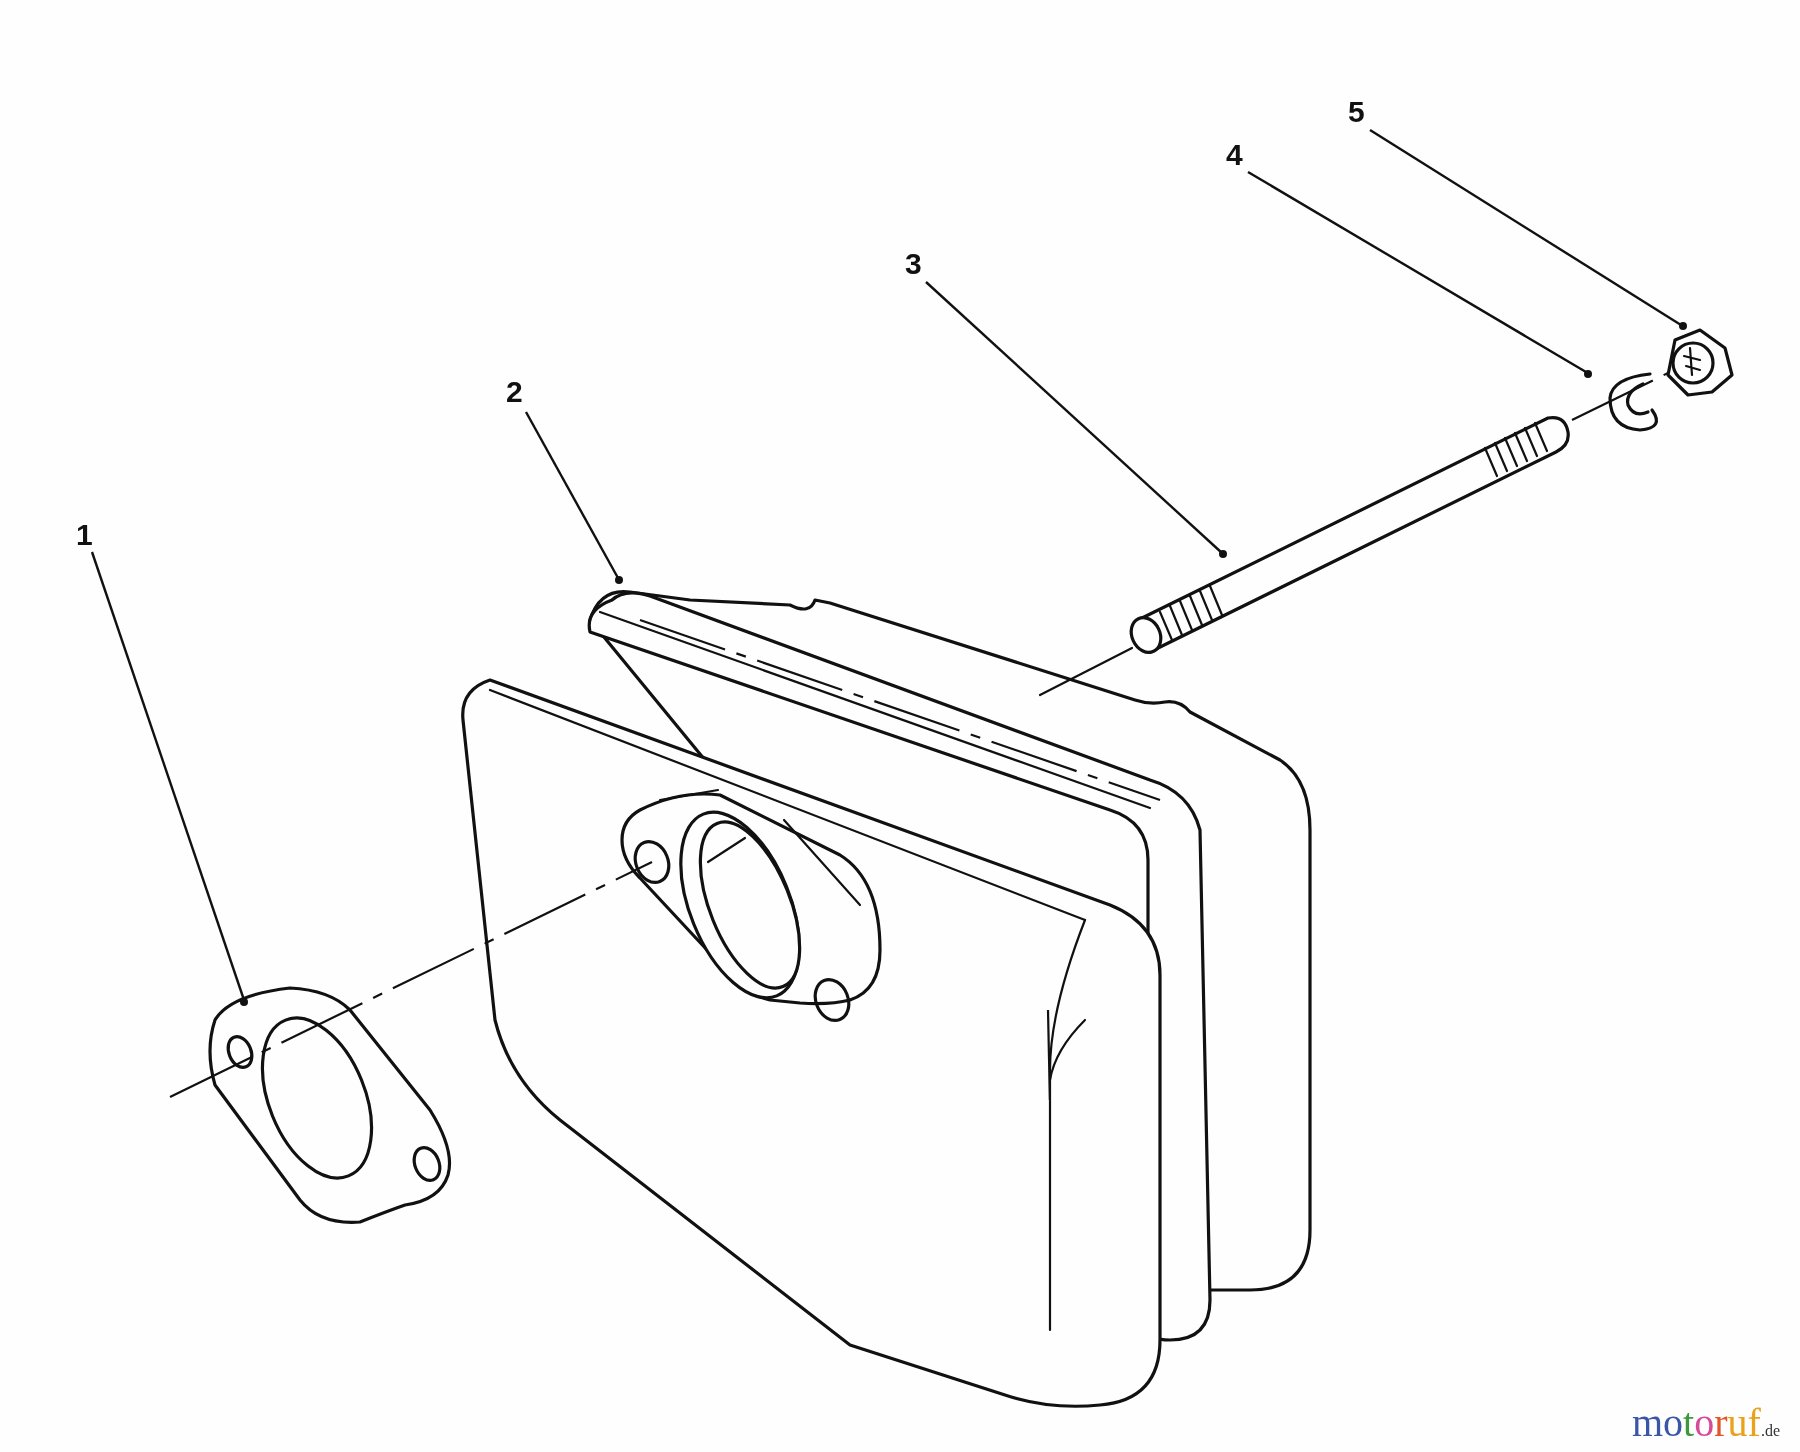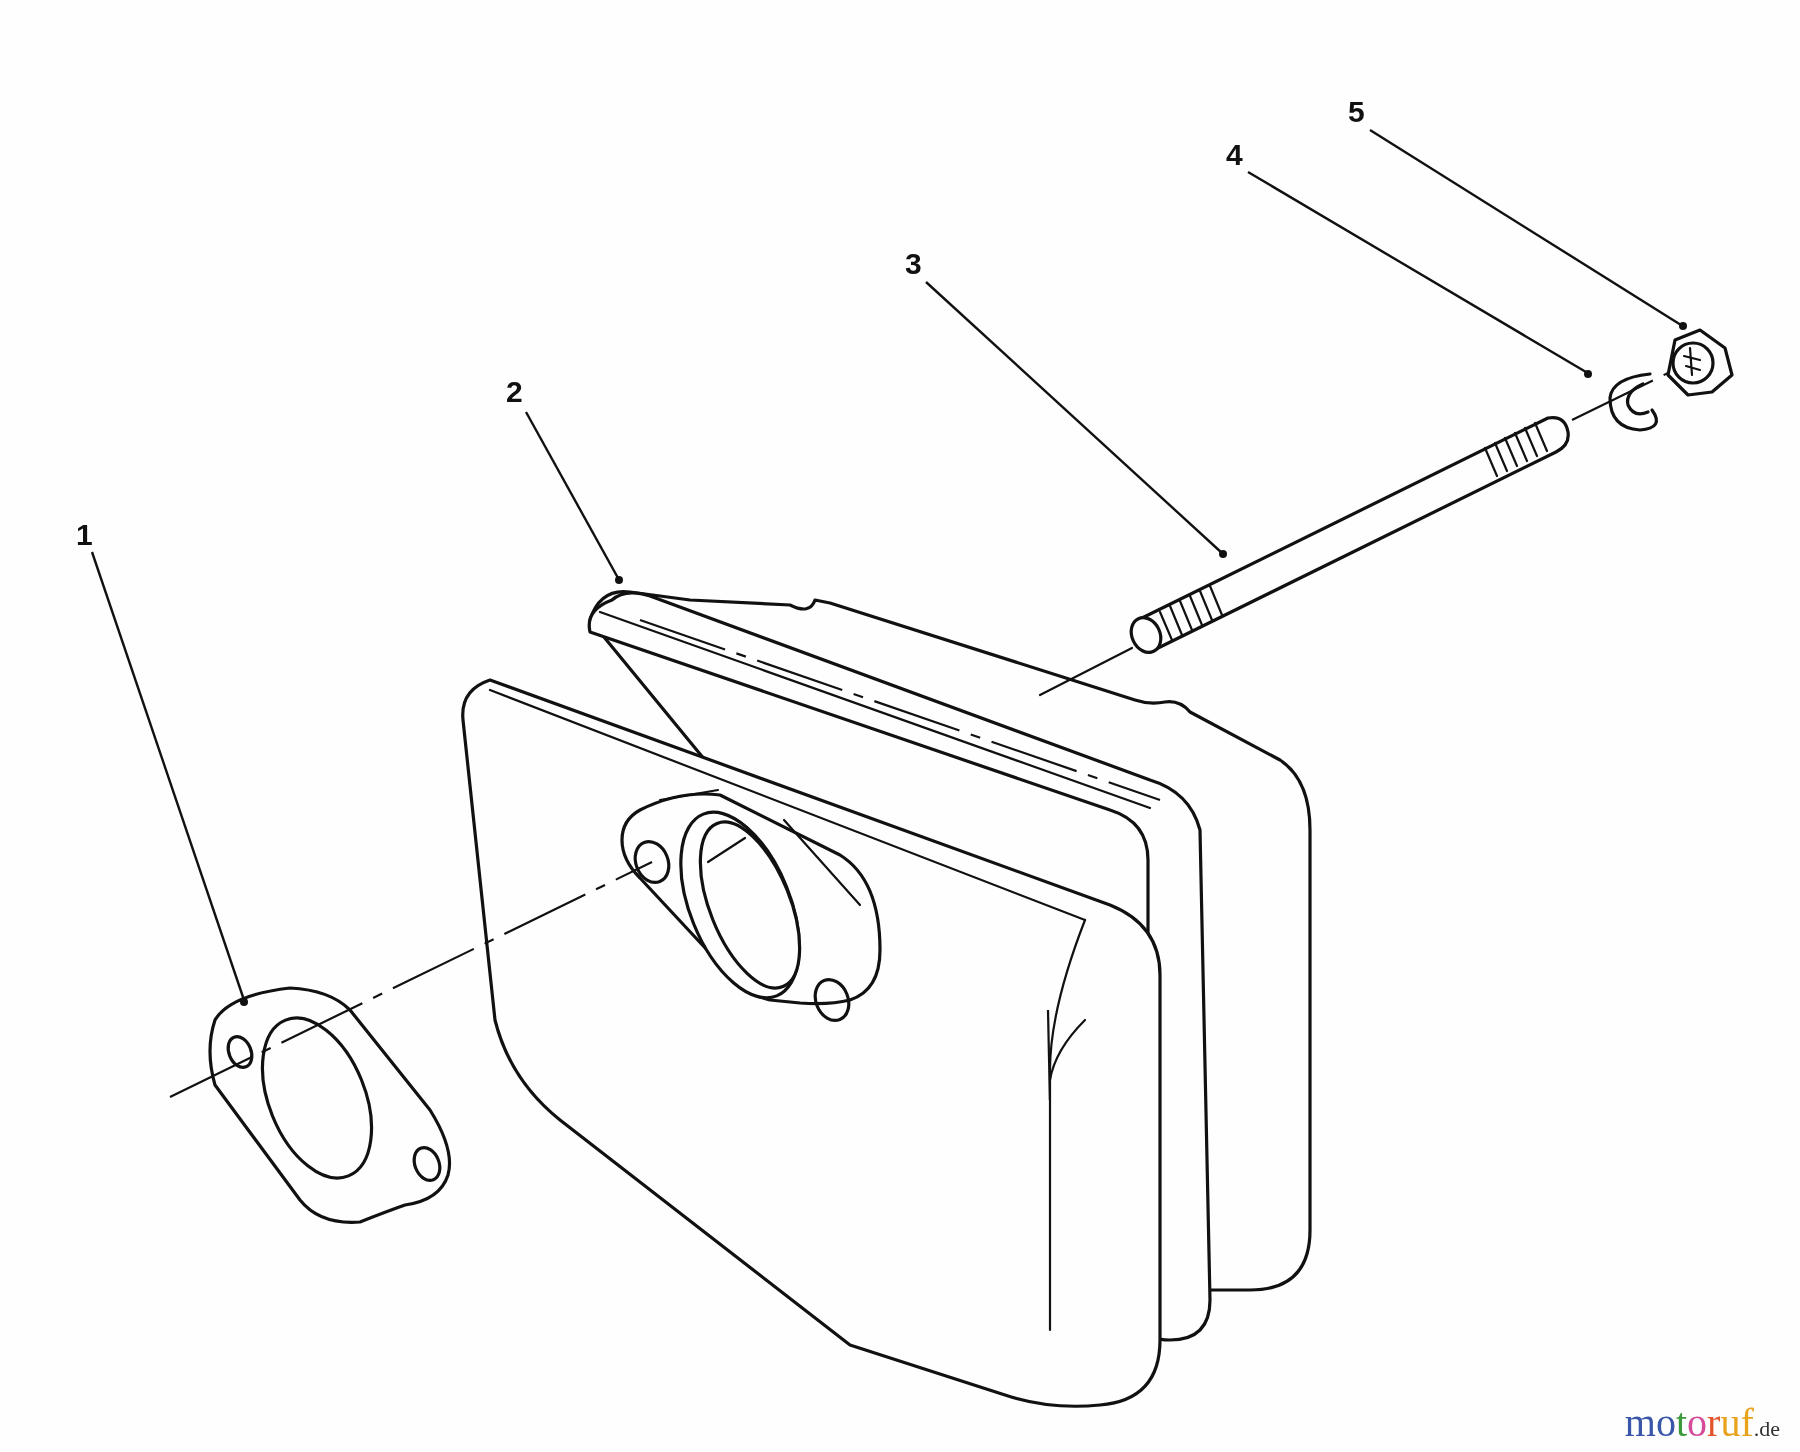--- a/index.html
+++ b/index.html
@@ -5,21 +5,21 @@
     html, body { margin: 0; padding: 0; background: #fdfefd; }
     body { width: 1800px; height: 1452px; position: relative; overflow: hidden; font-family: "DejaVu Sans", sans-serif; }
     #diagram { position: absolute; left: 0; top: 0; width: 1800px; height: 1452px; }
     .ln { fill: none; stroke: #111; stroke-width: 3.2; stroke-linecap: round; stroke-linejoin: round; }
     .thin { fill: none; stroke: #111; stroke-width: 2.2; stroke-linecap: round; }
     .lead { fill: none; stroke: #111; stroke-width: 2.4; }
     .dash { fill: none; stroke: #111; stroke-width: 2.2; stroke-dasharray: 90 12 10 12; }
     .body-fill { fill: #fdfefd; }
     .callout { font-family: "Liberation Sans", sans-serif; font-weight: bold; font-size: 30px; fill: #111; }
     .watermark { position: absolute; right: 20px; bottom: 6px; font-family: "Liberation Serif", serif; font-size: 40px; letter-spacing: 0px; }
-    .watermark .suffix { font-size: 22px; color: #333; }
+    .watermark .suffix { font-size: 16px; color: #333; }
   </style>
 </head>
 <body>
 
 <svg id="diagram" viewBox="0 0 1800 1452" xmlns="http://www.w3.org/2000/svg">
   <defs>
     <pattern id="speckle" width="10" height="10" patternUnits="userSpaceOnUse">
       <rect width="10" height="10" fill="#fdfefd"></rect>
       <circle cx="2" cy="3" r="1.2" fill="#222"></circle>
       <circle cx="7" cy="1" r="0.9" fill="#222"></circle>

